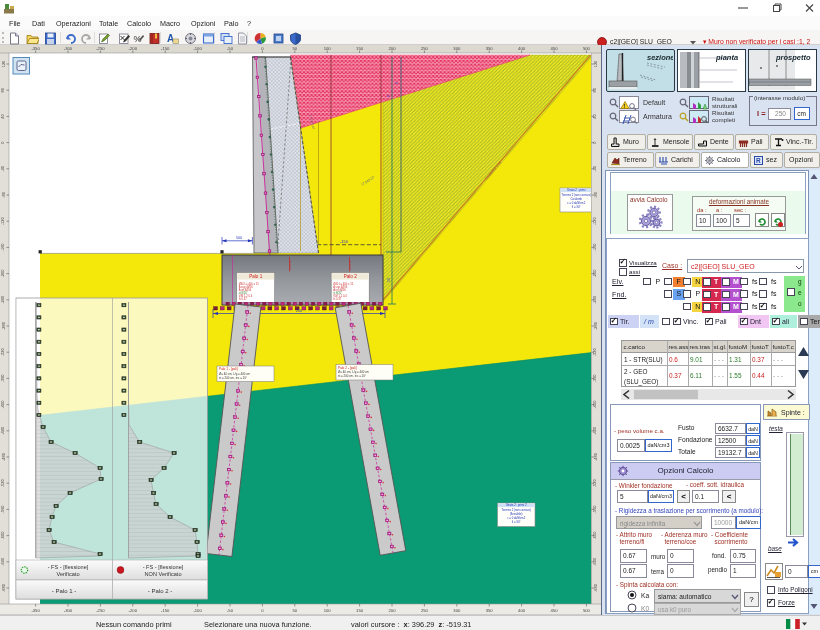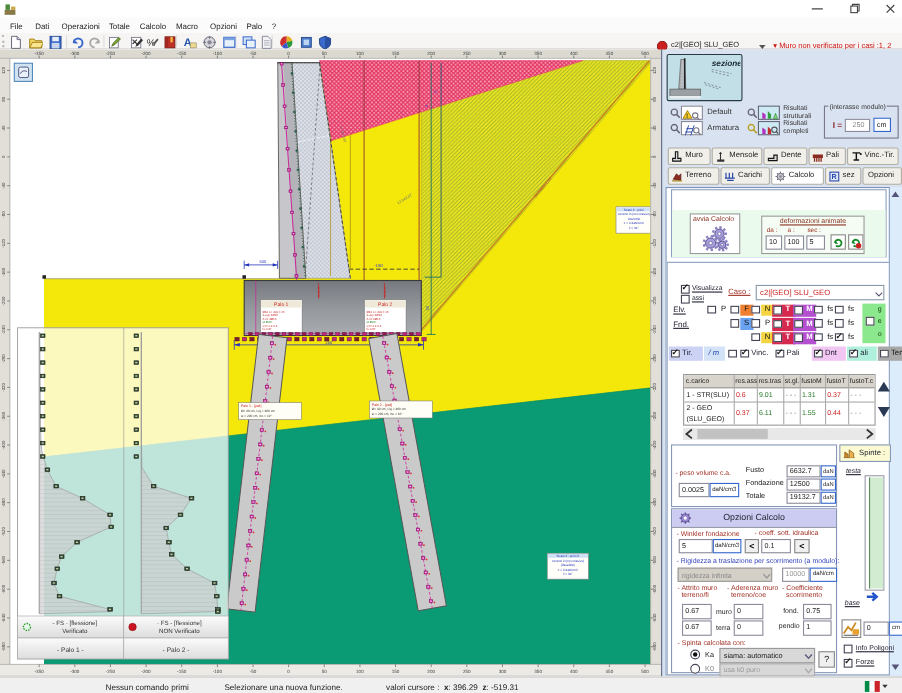--- a/index.html
+++ b/index.html
@@ -734,20 +734,39 @@
     <div class="a" style="left:4px;top:4px;width:69px;height:43px;background:#c2dfe7;border:1.6px solid #2a3a44;border-radius:2px;box-sizing:border-box"><svg width="66" height="40" viewBox="0 0 66 40">
         <polygon points="12,4 15,4 16.5,31 10,31" fill="#b8bcc0" stroke="#555" stroke-width="0.6"></polygon>
         <line x1="15.5" y1="3" x2="15.5" y2="31" stroke="#222" stroke-width="1.4"></line>
         <path d="M12,4 L11,30" stroke="#888" stroke-width="0.7" stroke-dasharray="1.5,1.5"></path>
         <rect x="2" y="31" width="28" height="6" fill="#9aa0a4" stroke="#555" stroke-width="0.6"></rect>
         <rect x="2" y="37" width="28" height="2.5" fill="#e8eef0"></rect>
         <path d="M40,13 l18,4 m-18,-2 l16,4" stroke="#7a8a92" stroke-width="0.8" stroke-dasharray="2,1.5"></path>
         <path d="M33,25 l16,5 m-15,-3 l13,4" stroke="#7a8a92" stroke-width="0.8" stroke-dasharray="2,1.5"></path>
         <text x="40" y="10" font-size="7.5" font-style="italic" fill="#16262e" font-weight="bold">sezione</text>
       </svg></div>
+    <div class="a" style="left:75px;top:4px;width:69px;height:43px;background:#ffffff;border:1.6px solid #2a3a44;box-sizing:border-box"><svg width="66" height="40" viewBox="0 0 66 40">
+        <rect x="2" y="2" width="7" height="36" fill="#b8bcc0"></rect>
+        <rect x="9" y="2" width="4" height="36" fill="#888d92"></rect>
+        <rect x="13" y="2" width="3" height="36" fill="#d0d4d8"></rect>
+        <rect x="16" y="2" width="5" height="36" fill="#9aa0a6"></rect>
+        <line x1="21" y1="2" x2="21" y2="38" stroke="#555" stroke-width="0.7"></line>
+        <path d="M21,8 h34 M21,20 h38 M21,32 h34" stroke="#aab" stroke-width="0.7"></path>
+        <text x="38" y="10" font-size="7.5" font-style="italic" fill="#16262e" font-weight="bold">pianta</text>
+      </svg></div>
+    <div class="a" style="left:146px;top:4px;width:69px;height:43px;background:#ffffff;border:1.6px solid #2a3a44;box-sizing:border-box"><svg width="66" height="40" viewBox="0 0 66 40">
+        <rect x="0" y="0" width="46" height="40" fill="#e7e9eb"></rect>
+        <line x1="20" y1="0" x2="20" y2="36" stroke="#777" stroke-width="0.8"></line>
+        <line x1="37" y1="0" x2="37" y2="36" stroke="#777" stroke-width="0.8"></line>
+        <circle cx="12" cy="18" r="0.9" fill="#555"></circle>
+        <circle cx="28" cy="16" r="0.9" fill="#555"></circle>
+        <rect x="0" y="29" width="62" height="6.5" fill="#9aa0a4" stroke="#555" stroke-width="0.5"></rect>
+        <line x1="0" y1="32" x2="62" y2="32" stroke="#667" stroke-width="0.6"></line>
+        <text x="27" y="10" font-size="7.5" font-style="italic" fill="#16262e" font-weight="bold">prospetto</text>
+      </svg></div>
     <svg class="a" style="left:7px;top:53px" width="10" height="10" viewBox="0 0 10 10">
       <circle cx="4" cy="4" r="2.8" fill="none" stroke="#667" stroke-width="1.2"></circle>
       <path d="M6,6 l3,3" stroke="#667" stroke-width="1.4"></path>
     </svg>
     <div class="a" style="left:17px;top:51px;width:20px;height:13px;background:#fff;border:1px solid #889;box-sizing:border-box"><svg width="18" height="11" viewBox="0 0 18 11">
         <path d="M5,1.5 l4,7 h-8 z" fill="#f8d020" stroke="#a07a00" stroke-width="0.8"></path>
         <text x="3.6" y="8" font-size="6" fill="#333" font-weight="bold">!</text>
         <circle cx="12" cy="6" r="2.4" fill="none" stroke="#778" stroke-width="1"></circle>
         <path d="M13.5,7.5 l2.5,2.5" stroke="#778" stroke-width="1.2"></path>
       </svg></div>

